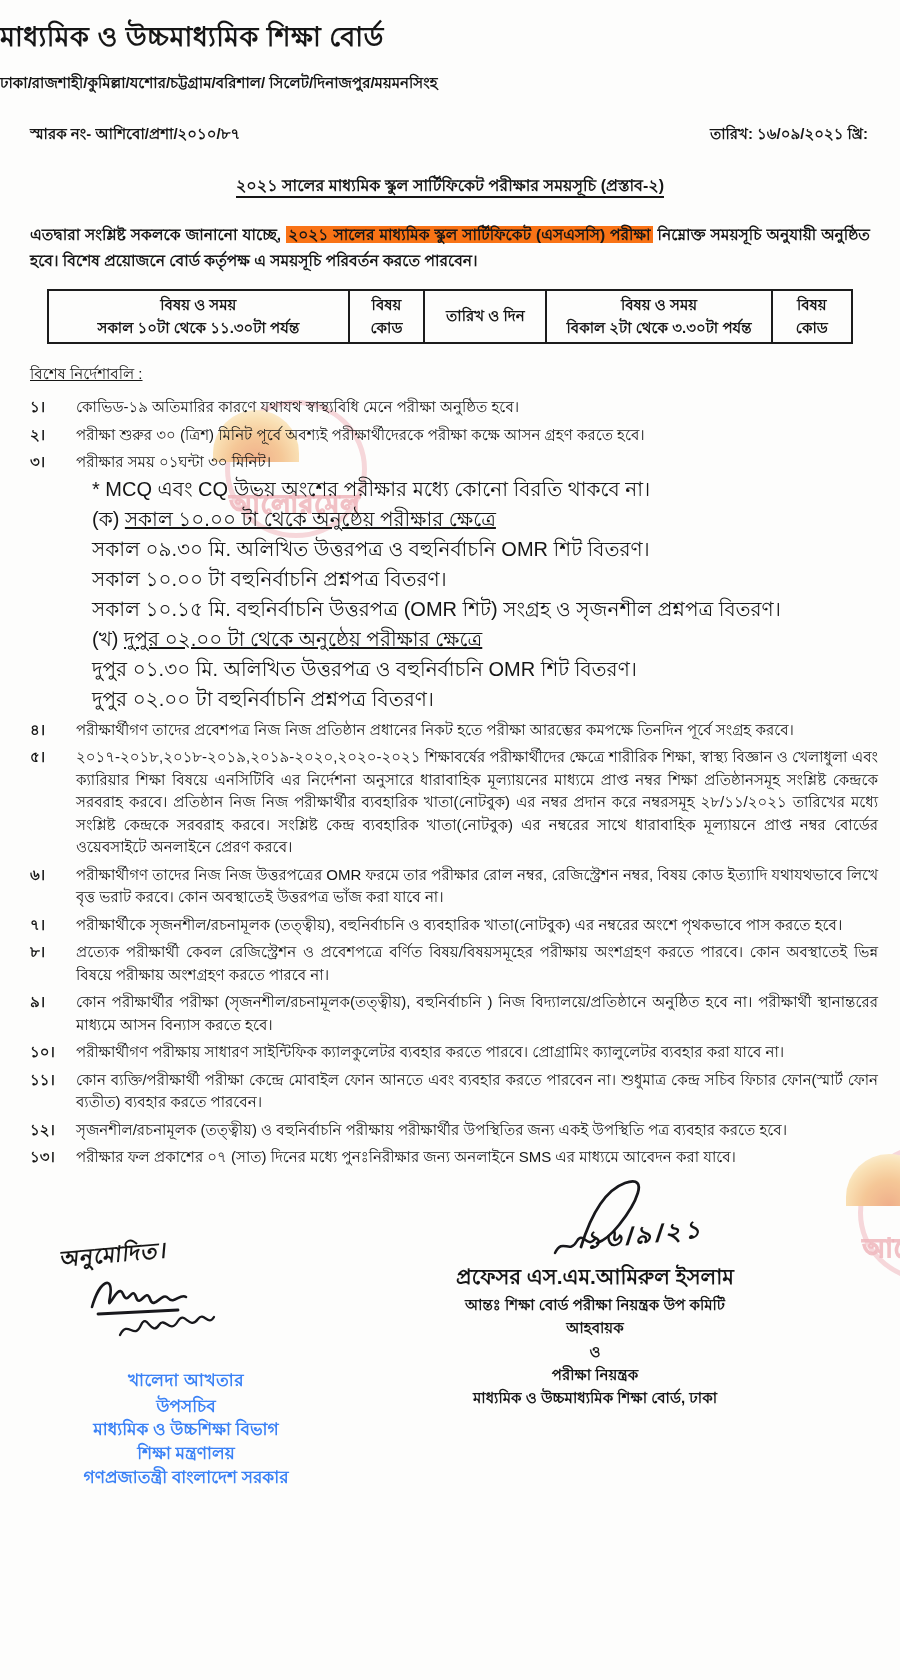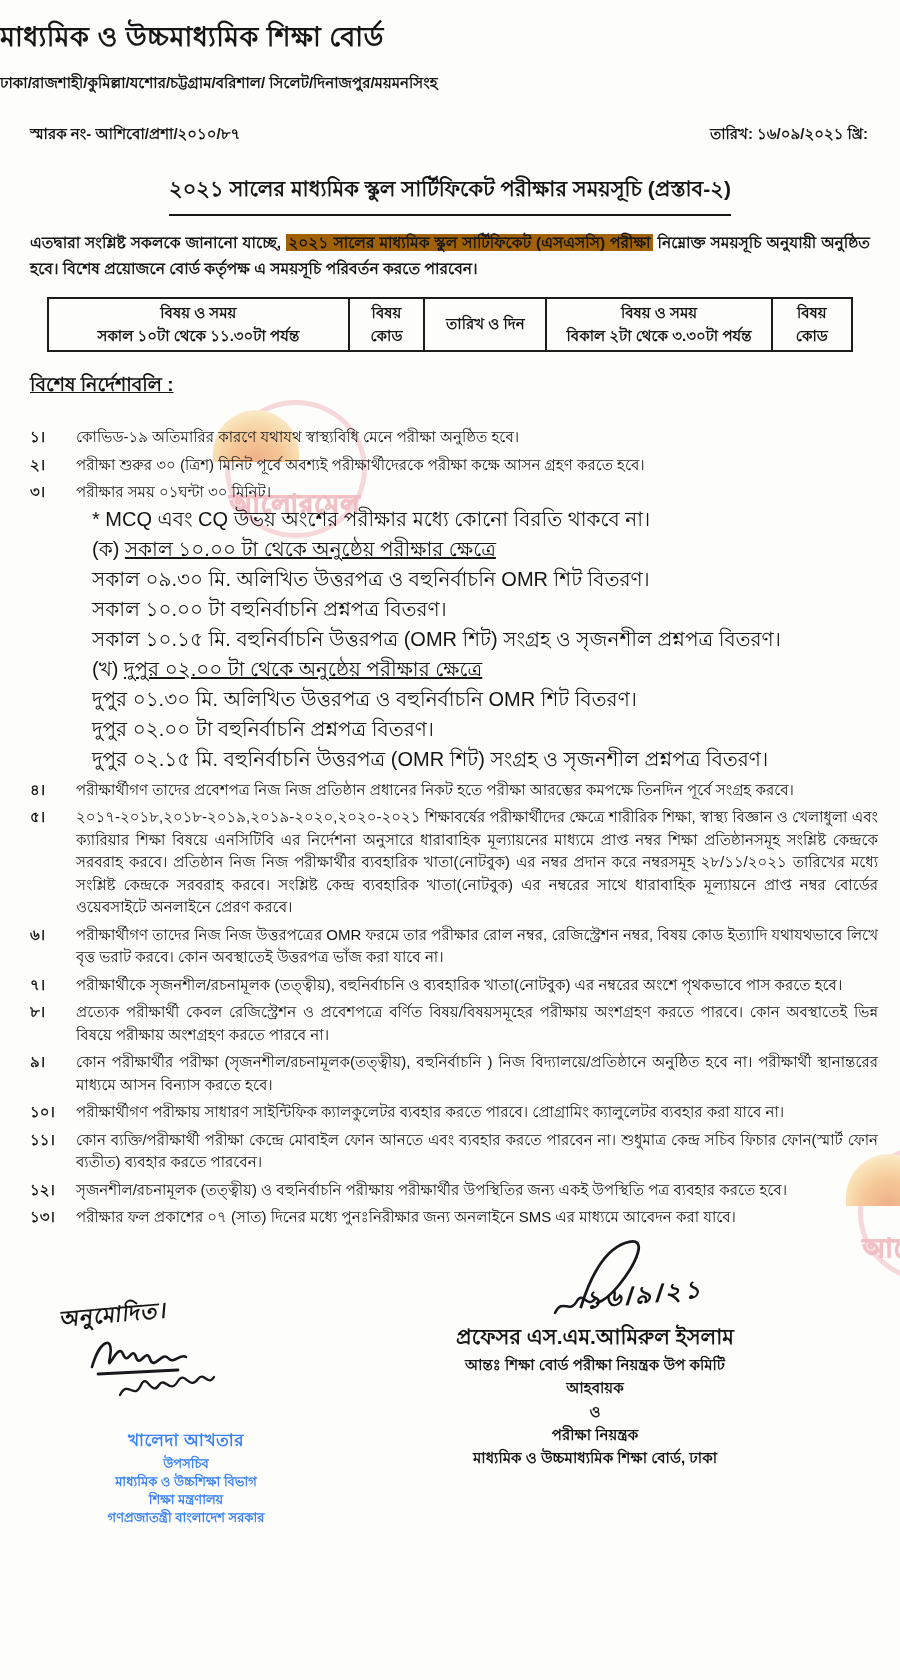--- a/index.html
+++ b/index.html
@@ -12,52 +12,52 @@
     color:#161616;
   }
   .content{position:relative;z-index:1;}
 
   
   .org-header{text-align:left;padding-top:16px;}
   .org-title{font-size:27px;font-weight:700;letter-spacing:.5px;}
   .org-subtitle{font-size:15px;font-weight:600;margin-top:10px;}
   .memo-row{display:flex;justify-content:space-between;margin:26px 32px 0 30px;font-size:15px;font-weight:600;}
   .doc-heading{text-align:center;margin-top:26px;}
-  .doc-heading span{font-size:21px;font-weight:700;border-bottom:2.5px solid #161616;padding-bottom:14px;}
+  .doc-heading span{font-size:16px;font-weight:700;border-bottom:2.5px solid #161616;padding-bottom:2px;}
   .intro{margin:22px 30px 0 30px;font-size:15.5px;font-weight:600;line-height:1.65;text-align:justify;}
-  .hl{background:#a16207;padding:0 2px;}
+  .hl{background:#f97316;padding:0 2px;}
 
   
   table.schedule{width:806px;margin:16px auto 0 auto;border-collapse:collapse;table-layout:fixed;}
   table.schedule col.c1{width:37.4%;} table.schedule col.c2{width:9.4%;}
   table.schedule col.c3{width:15.2%;} table.schedule col.c4{width:28%;}
   table.schedule col.c5{width:10%;}
   table.schedule th,table.schedule td{
     border:2px solid #1c1c1c;padding:3px 6px;vertical-align:middle;
     font-size:15px;font-weight:600;background:transparent;
   }
   table.schedule th{font-weight:700;text-align:center;line-height:1.5;height:44px;}
 
   
   .inst{margin:18px 18px 0 30px;}
-  .inst-title{display:inline-block;font-size:19px;font-weight:700;text-decoration:underline;margin-bottom:24px;}
+  .inst-title{display:inline-block;font-size:15px;font-weight:400;text-decoration:underline;margin-bottom:9px;}
   .inst-item{display:flex;margin-bottom:5px;font-size:15px;font-weight:500;line-height:1.5;}
   .inst-no{width:46px;flex:none;font-weight:600;}
   .inst-text{flex:1;text-align:justify;padding-right:4px;}
   .sub{margin-left:16px;font-size:20px;}
   .sub .txt.u{text-decoration:underline;}
 
   
   .sign-area{position:relative;height:300px;margin-top:6px;}
   .approved-note{position:absolute;left:60px;top:62px;font-size:22px;font-weight:600;
     transform:rotate(-5deg) skewX(-10deg);letter-spacing:1px;}
   .sig-left{position:absolute;left:78px;top:92px;}
   .stamp{position:absolute;left:36px;top:192px;width:300px;text-align:center;color:#3b82f6;}
   .stamp-name{font-size:17px;font-weight:700;letter-spacing:.5px;}
-  .stamp-line{font-size:13px;font-weight:700;line-height:1.4;}
+  .stamp-line{font-size:17px;font-weight:700;line-height:1.4;}
   .right-sign{position:absolute;left:420px;top:0;width:350px;text-align:center;}
   .sig-right-wrap{position:relative;height:86px;}
   .sig-date-scribble{position:absolute;left:168px;top:40px;font-size:25px;font-weight:600;
     transform:skewX(-14deg) rotate(-6deg);letter-spacing:3px;white-space:nowrap;}
   .right-lines{font-size:15px;font-weight:600;line-height:1.55;}
   .right-lines .name{font-size:21px;}
 
   
   .wm{position:absolute;z-index:0;width:200px;height:150px;opacity:.55;pointer-events:none;}
   .wm1{left:195px;top:398px;}
@@ -159,21 +159,20 @@
             <div class="inst-text">
               <div>পরীক্ষার সময় ০১ঘন্টা ৩০ মিনিট।</div>
               <div class="sub"><span class="pre">* </span><span class="txt">MCQ এবং CQ উভয় অংশের পরীক্ষার মধ্যে কোনো বিরতি থাকবে না।</span></div>
               <div class="sub"><span class="pre">(ক) </span><span class="txt u">সকাল ১০.০০ টা থেকে অনুষ্ঠেয় পরীক্ষার ক্ষেত্রে</span></div>
               <div class="sub"><span class="pre"></span><span class="txt">সকাল ০৯.৩০ মি. অলিখিত উত্তরপত্র ও বহুনির্বাচনি OMR শিট বিতরণ।</span></div>
               <div class="sub"><span class="pre"></span><span class="txt">সকাল ১০.০০ টা বহুনির্বাচনি প্রশ্নপত্র বিতরণ।</span></div>
               <div class="sub"><span class="pre"></span><span class="txt">সকাল ১০.১৫ মি. বহুনির্বাচনি উত্তরপত্র (OMR শিট) সংগ্রহ ও সৃজনশীল প্রশ্নপত্র বিতরণ।</span></div>
               <div class="sub"><span class="pre">(খ) </span><span class="txt u">দুপুর ০২.০০ টা থেকে অনুষ্ঠেয় পরীক্ষার ক্ষেত্রে</span></div>
               <div class="sub"><span class="pre"></span><span class="txt">দুপুর ০১.৩০ মি. অলিখিত উত্তরপত্র ও বহুনির্বাচনি OMR শিট বিতরণ।</span></div>
               <div class="sub"><span class="pre"></span><span class="txt">দুপুর ০২.০০ টা বহুনির্বাচনি প্রশ্নপত্র বিতরণ।</span></div>
-              <div class="sub"><span class="pre"></span><span class="txt">দুপুর ০২.১৫ মি. বহুনির্বাচনি উত্তরপত্র (OMR শিট) সংগ্রহ ও সৃজনশীল প্রশ্নপত্র বিতরণ।</span></div>
             </div>
           </div>
           <div class="inst-item">
             <span class="inst-no">৪।</span>
             <div class="inst-text">
               <div>পরীক্ষার্থীগণ তাদের প্রবেশপত্র নিজ নিজ প্রতিষ্ঠান প্রধানের নিকট হতে পরীক্ষা আরম্ভের কমপক্ষে তিনদিন পূর্বে সংগ্রহ করবে।</div>
             </div>
           </div>
           <div class="inst-item">
             <span class="inst-no">৫।</span>

